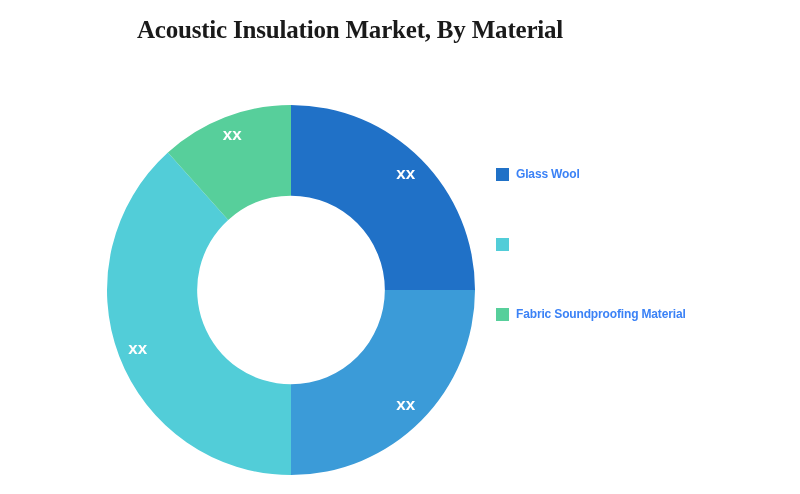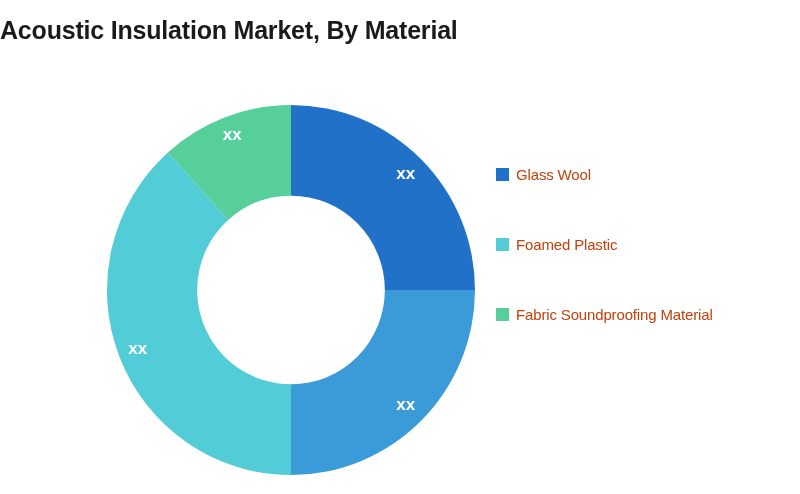--- a/index.html
+++ b/index.html
@@ -18,26 +18,26 @@
     position: relative;
     width: 800px;
     height: 494px;
     background: #ffffff;
   }
   #chart-title {
     position: absolute;
     left: 0;
     top: 16px;
     width: 700px;
-    text-align: left;
+    text-align: center;
     font-size: 25px;
     font-weight: bold;
     color: #1a1a1a;
     letter-spacing: -0.2px;
-    font-family: Liberation Sans, sans-serif;
+    font-family: Liberation Serif, serif;
   }
   #donut-wrap {
     position: absolute;
     left: 0;
     top: 60px;
     width: 500px;
     height: 434px;
   }
   #donut-svg {
     display: block;
@@ -66,23 +66,23 @@
     margin-bottom: 12px;
   }
   .legend-swatch {
     width: 13px;
     height: 13px;
     flex: 0 0 13px;
     margin-right: 7px;
   }
   .legend-label {
     font-family: "Liberation Sans", sans-serif;
-    font-size: 15px;
-    font-weight: normal;
-    color: #c2410c;
+    font-size: 12px;
+    font-weight: bold;
+    color: #3b82f6;
     white-space: nowrap;
     letter-spacing: -0.15px;
   }
 </style>
 </head>
 <body>
 
 <div id="page">
 
   <div id="chart-title">Acoustic Insulation Market, By Material</div>
@@ -105,21 +105,20 @@
   <div id="legend">
 
     <div class="legend-item">
       <span class="legend-swatch" style="background: rgb(32, 113, 199);"></span>
       <span class="legend-label">Glass Wool</span>
     </div>
 
 
     <div class="legend-item">
       <span class="legend-swatch" style="background: rgb(82, 205, 216);"></span>
-      <span class="legend-label">Foamed Plastic</span>
     </div>
 
     <div class="legend-item">
       <span class="legend-swatch" style="background: rgb(87, 207, 155);"></span>
       <span class="legend-label">Fabric Soundproofing Material</span>
     </div>
 
   </div>
 
 </div>

